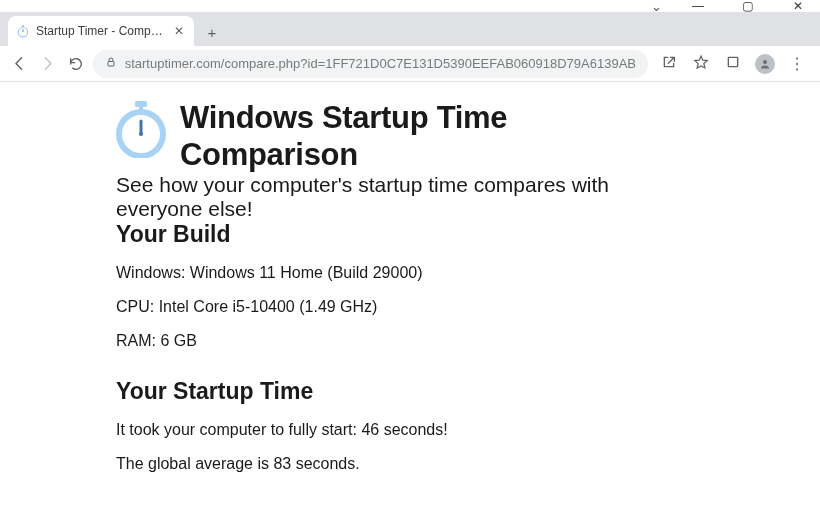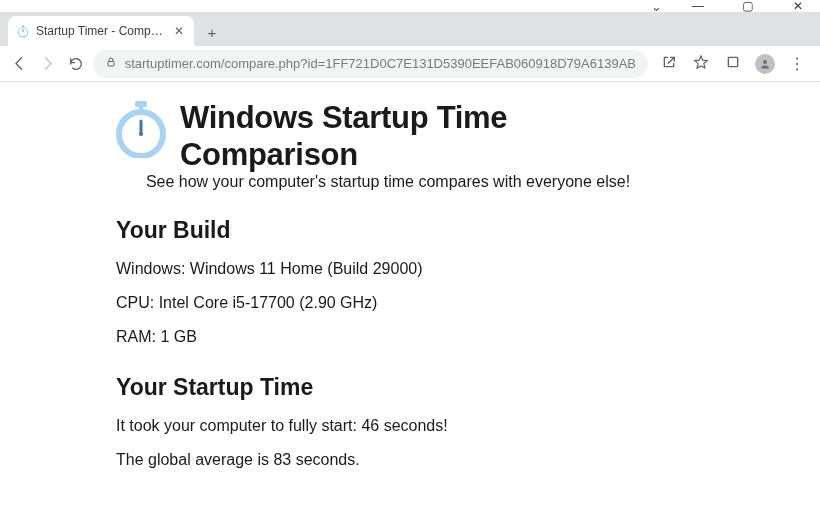--- a/index.html
+++ b/index.html
@@ -109,23 +109,21 @@
       gap: 14px;
     }
     .stopwatch-icon { width: 50px; height: 58px; flex-shrink: 0; }
     h1 {
       font-size: 31px;
       font-weight: 800;
       line-height: 1.18;
       letter-spacing: -0.3px;
     }
     .intro {
-      font-size: 16px;
-      margin-bottom: 26px;
-      text-align: center;
+      font-size: 21px;
     }
     h2 {
       font-size: 23px;
       font-weight: 800;
       margin-bottom: 16px;
     }
     .spec {
       font-size: 16px;
       margin-bottom: 16px;
     }
@@ -227,22 +225,22 @@
           <circle cx="25" cy="34" r="2" fill="#3f77a9"></circle>
         </svg>
       </div>
       <h1>Windows Startup Time Comparison</h1>
     </div>
 
     <p class="intro">See how your computer's startup time compares with everyone else!</p>
 
     <h2>Your Build</h2>
     <p class="spec">Windows: Windows 11 Home (Build 29000)</p>
-    <p class="spec">CPU: Intel Core i5-17700 (2.90 GHz)</p>
-    <p class="spec">RAM: 1 GB</p>
+    <p class="spec">CPU: Intel Core i5-10400 (1.49 GHz)</p>
+    <p class="spec">RAM: 6 GB</p>
 
     <div class="section2">
       <h2>Your Startup Time</h2>
       <p class="spec">It took your computer to fully start: 46 seconds!</p>
       <p class="spec">The global average is 83 seconds.</p>
     </div>
 
   </div>
 </div>
 

